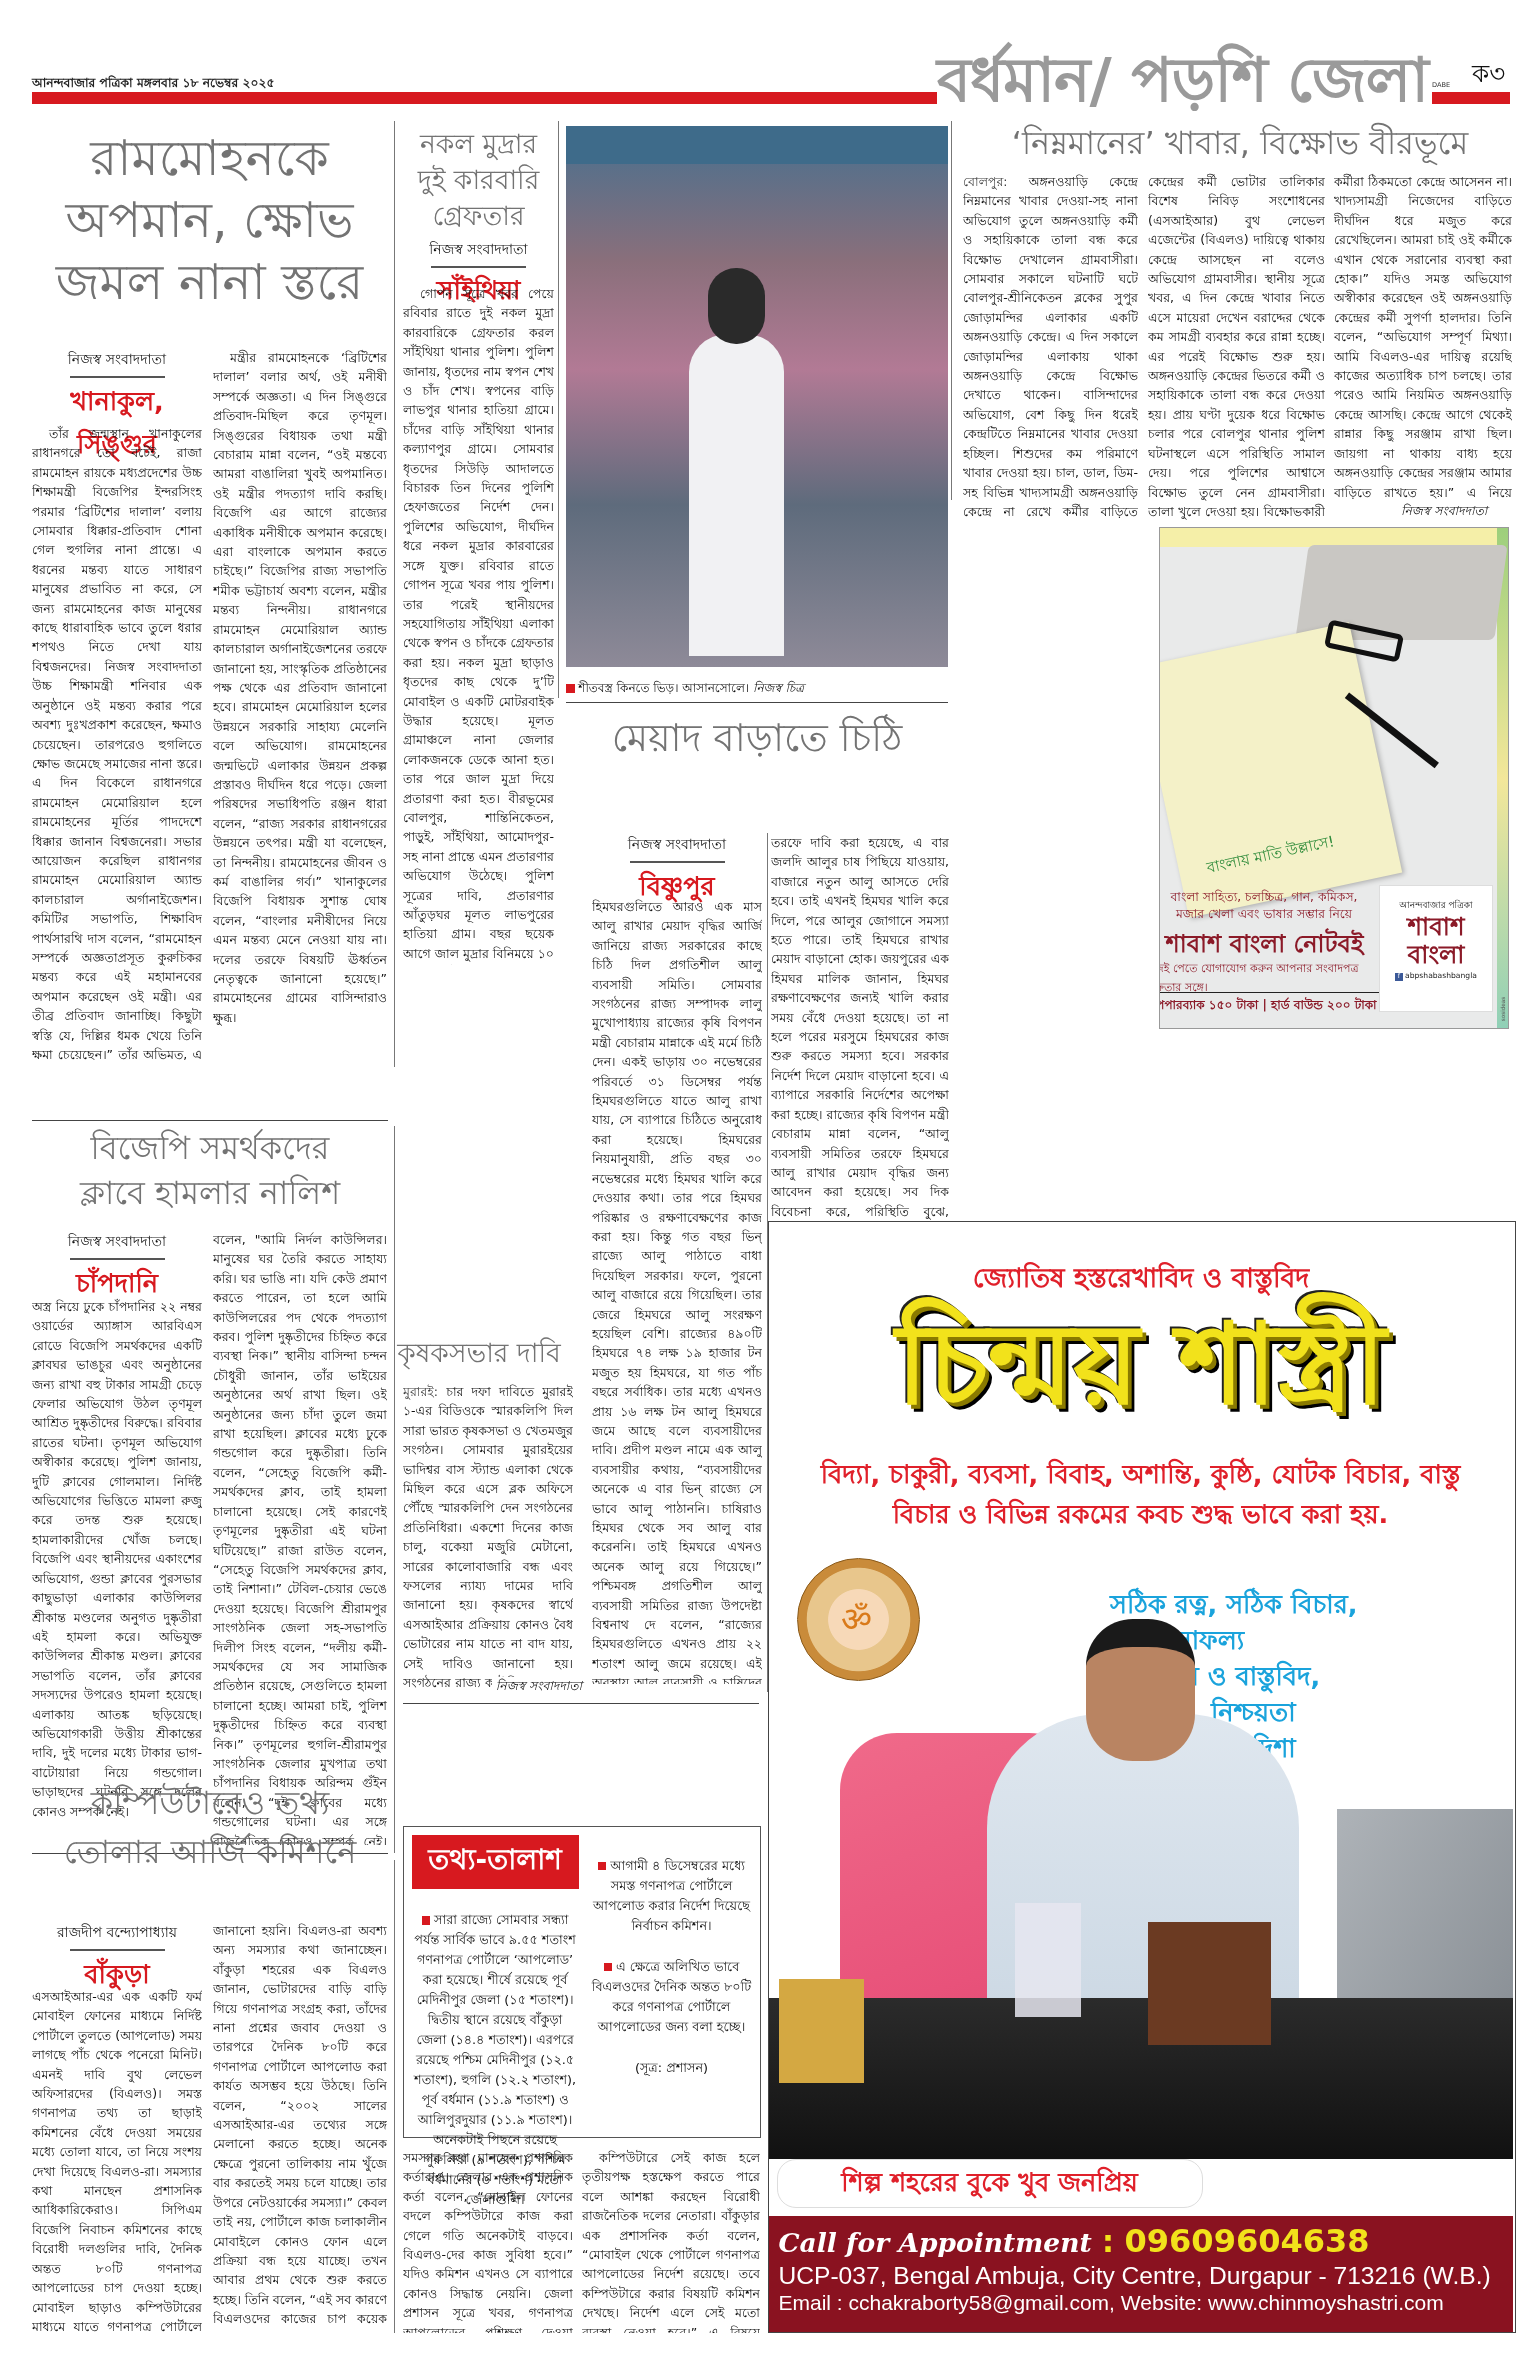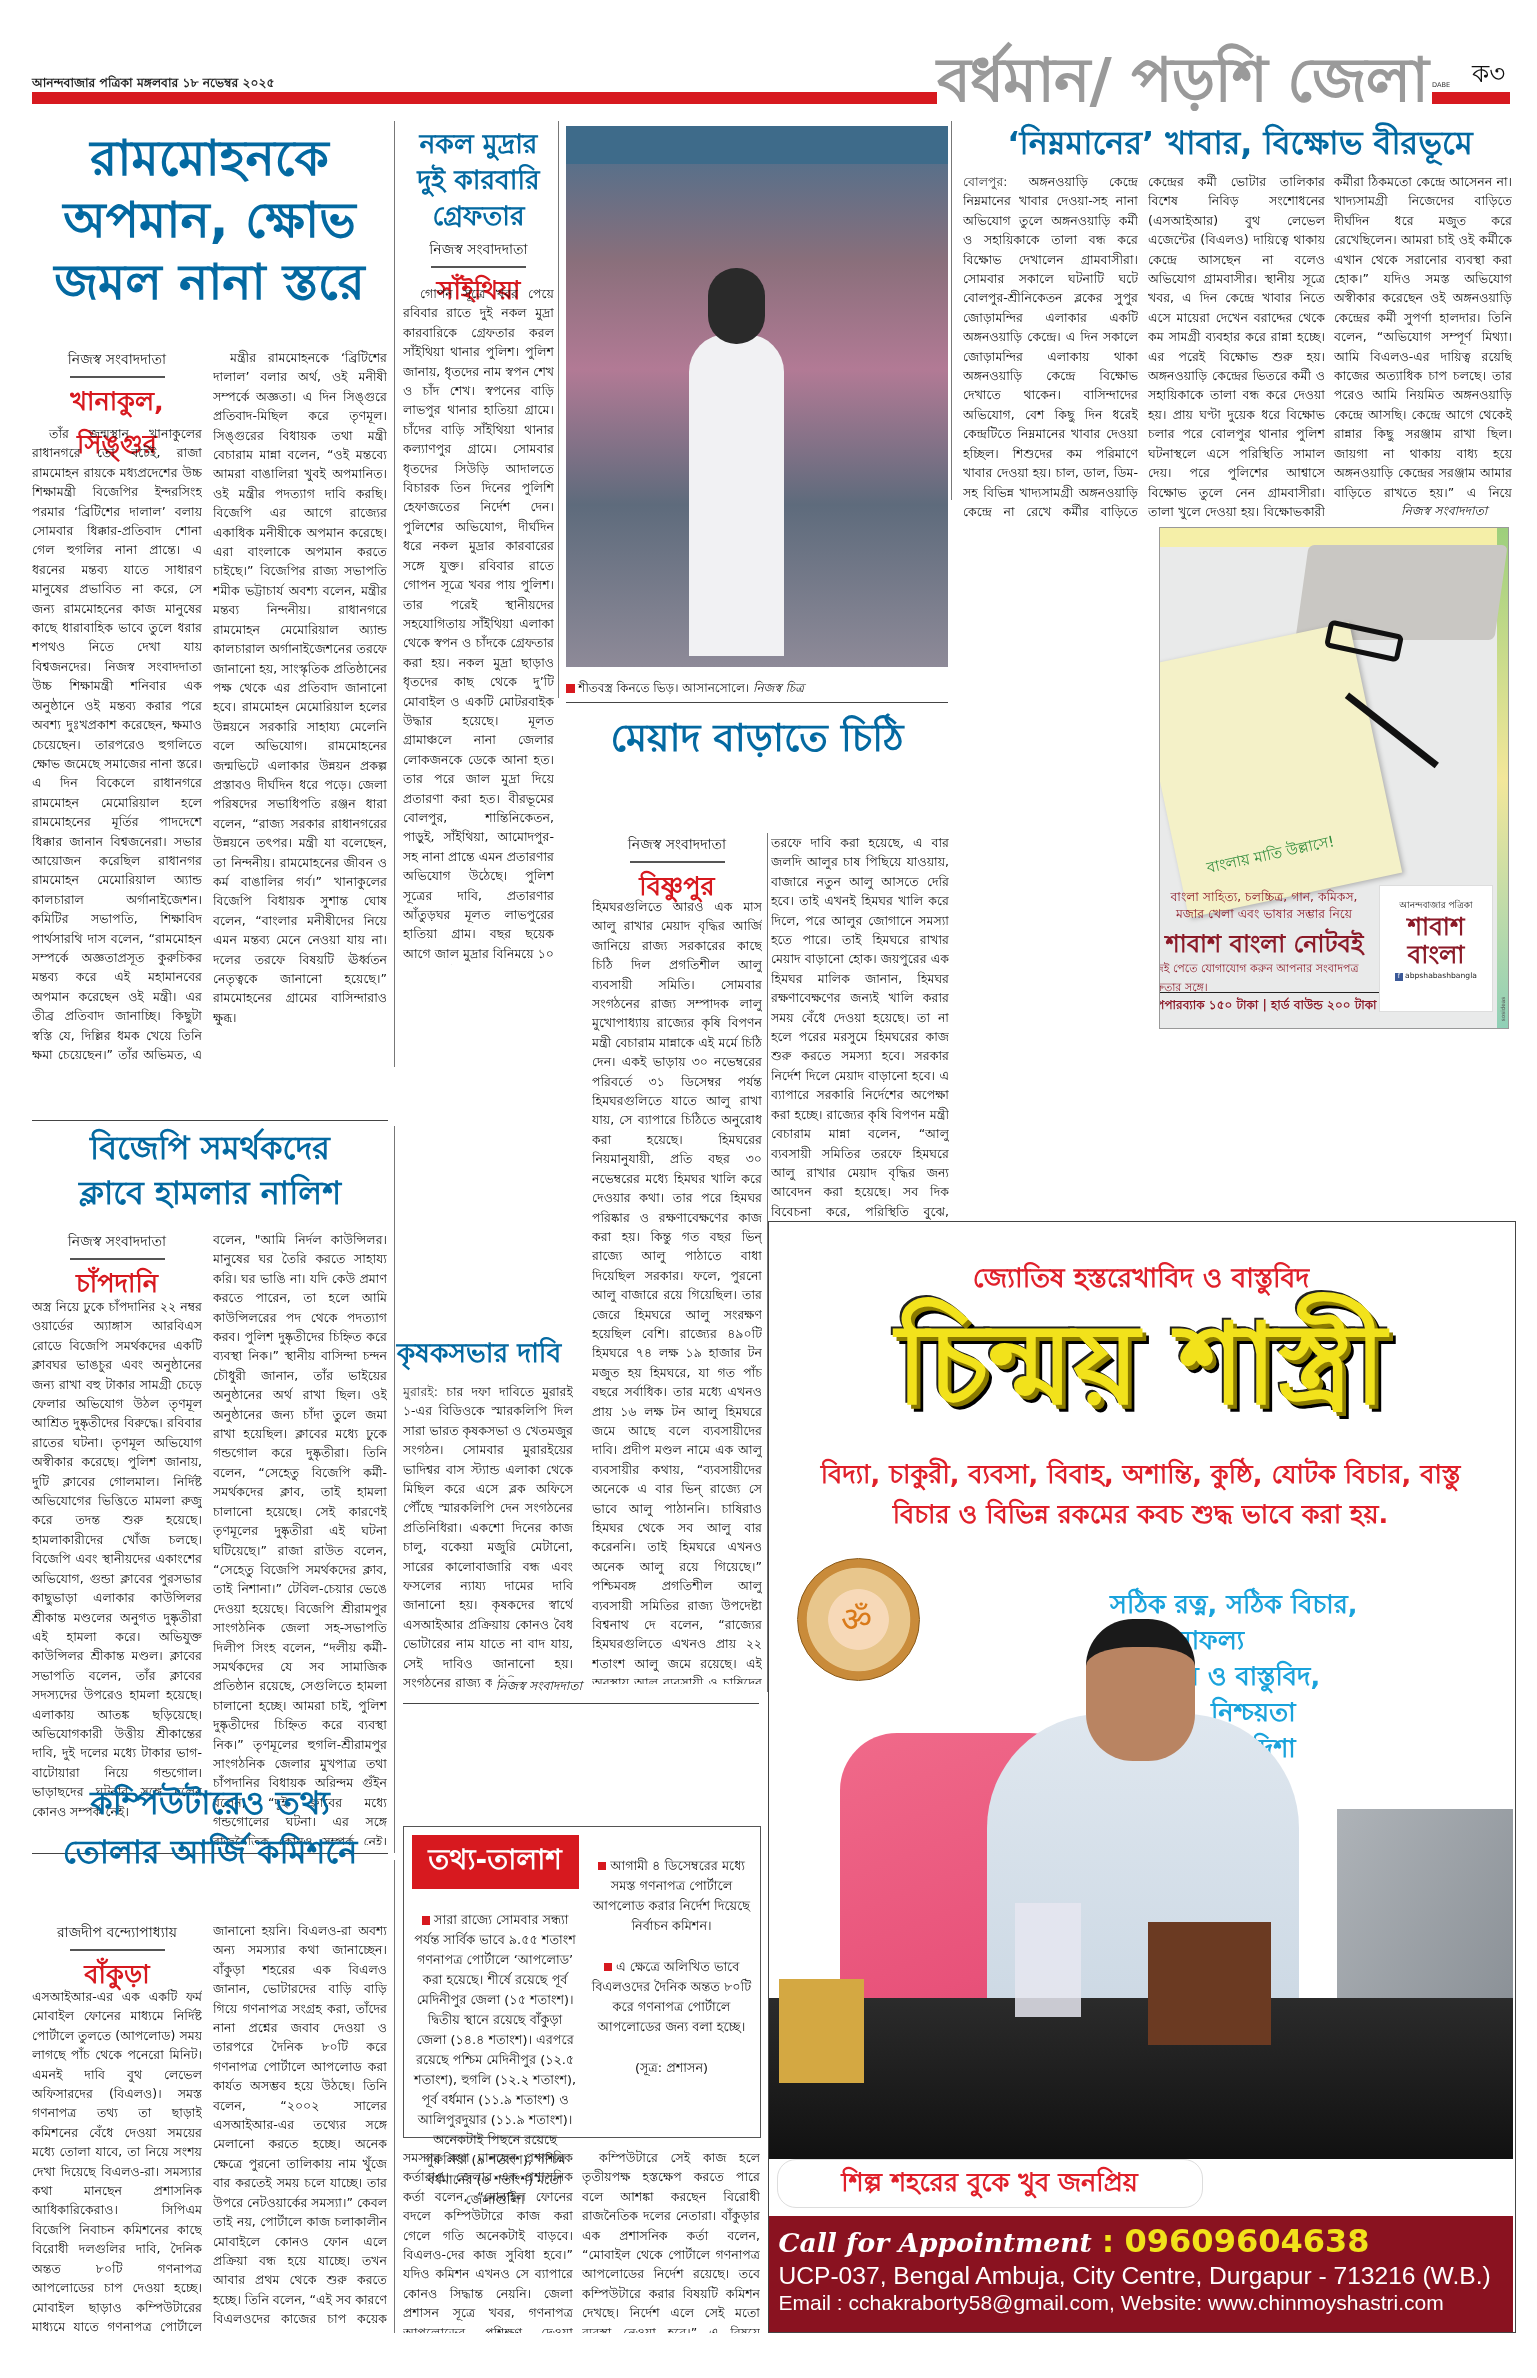--- a/index.html
+++ b/index.html
@@ -3,21 +3,21 @@
 <meta charset="utf-8">
 <style>
 *{box-sizing:border-box;margin:0;padding:0}
 body{width:1538px;height:2378px;background:#fff;font-family:"DejaVu Sans",sans-serif;color:#111;position:relative;overflow:hidden}
 .abs{position:absolute}
 .masthead-date{left:32px;top:74px;font-size:12.3px;font-weight:bold;color:#222}
 .redbar{background:#d7191f;height:12.3px}
 .section-title{left:937px;top:49px;font-size:61px;font-weight:bold;color:#9a9a9a;letter-spacing:-0.9px;line-height:1;font-family:"DejaVu Sans",sans-serif}
 .page-no{left:1472px;top:55px;font-size:24.6px;color:#111}
 .dabe{left:1432px;top:81px;font-size:6.6px;color:#333}
-.headline{font-weight:bold;color:#0369a1;text-align:center;line-height:1.22;font-family:"DejaVu Sans",sans-serif}
+.headline{font-weight:normal;color:#737373;text-align:center;line-height:1.22;font-family:"DejaVu Sans",sans-serif}
 .byline{font-size:14px;text-align:center;color:#111}
 .byline-rule{border-top:2.8px double #555;margin:3.8px auto 3.8px}
 .dateline{font-size:25.6px;font-weight:bold;color:#d7191f;text-align:center}
 .body{font-size:12.5px;line-height:19.4px;text-align:justify;color:#111;overflow:hidden}
 .body p{text-indent:17px}
 .body .lead{color:#404040;font-weight:normal}
 .vrule{border-left:0.9px solid #777}
 .hrule{border-top:1.9px solid #444}
 .photo{background:linear-gradient(180deg,#46708f 0%,#8a6f7b 25%,#b27a95 45%,#5e6b7c 70%,#8e8a98 100%);overflow:hidden}
 .caption{font-size:12px;color:#111}

